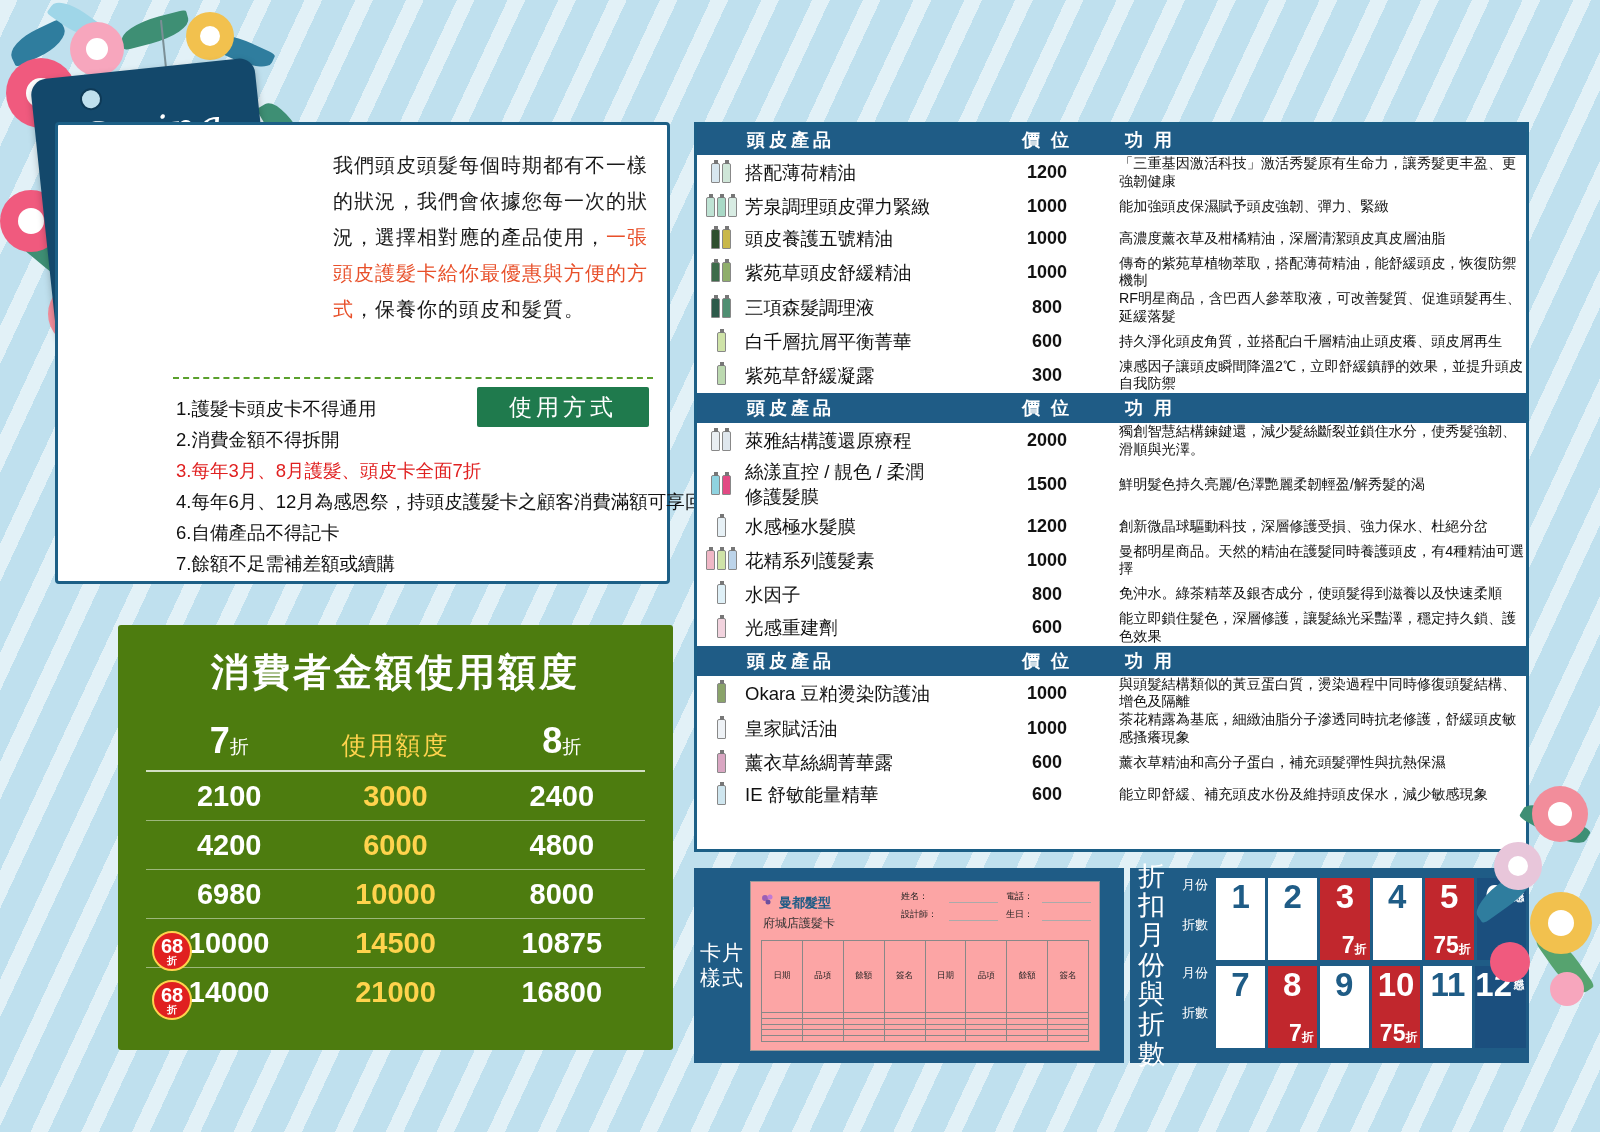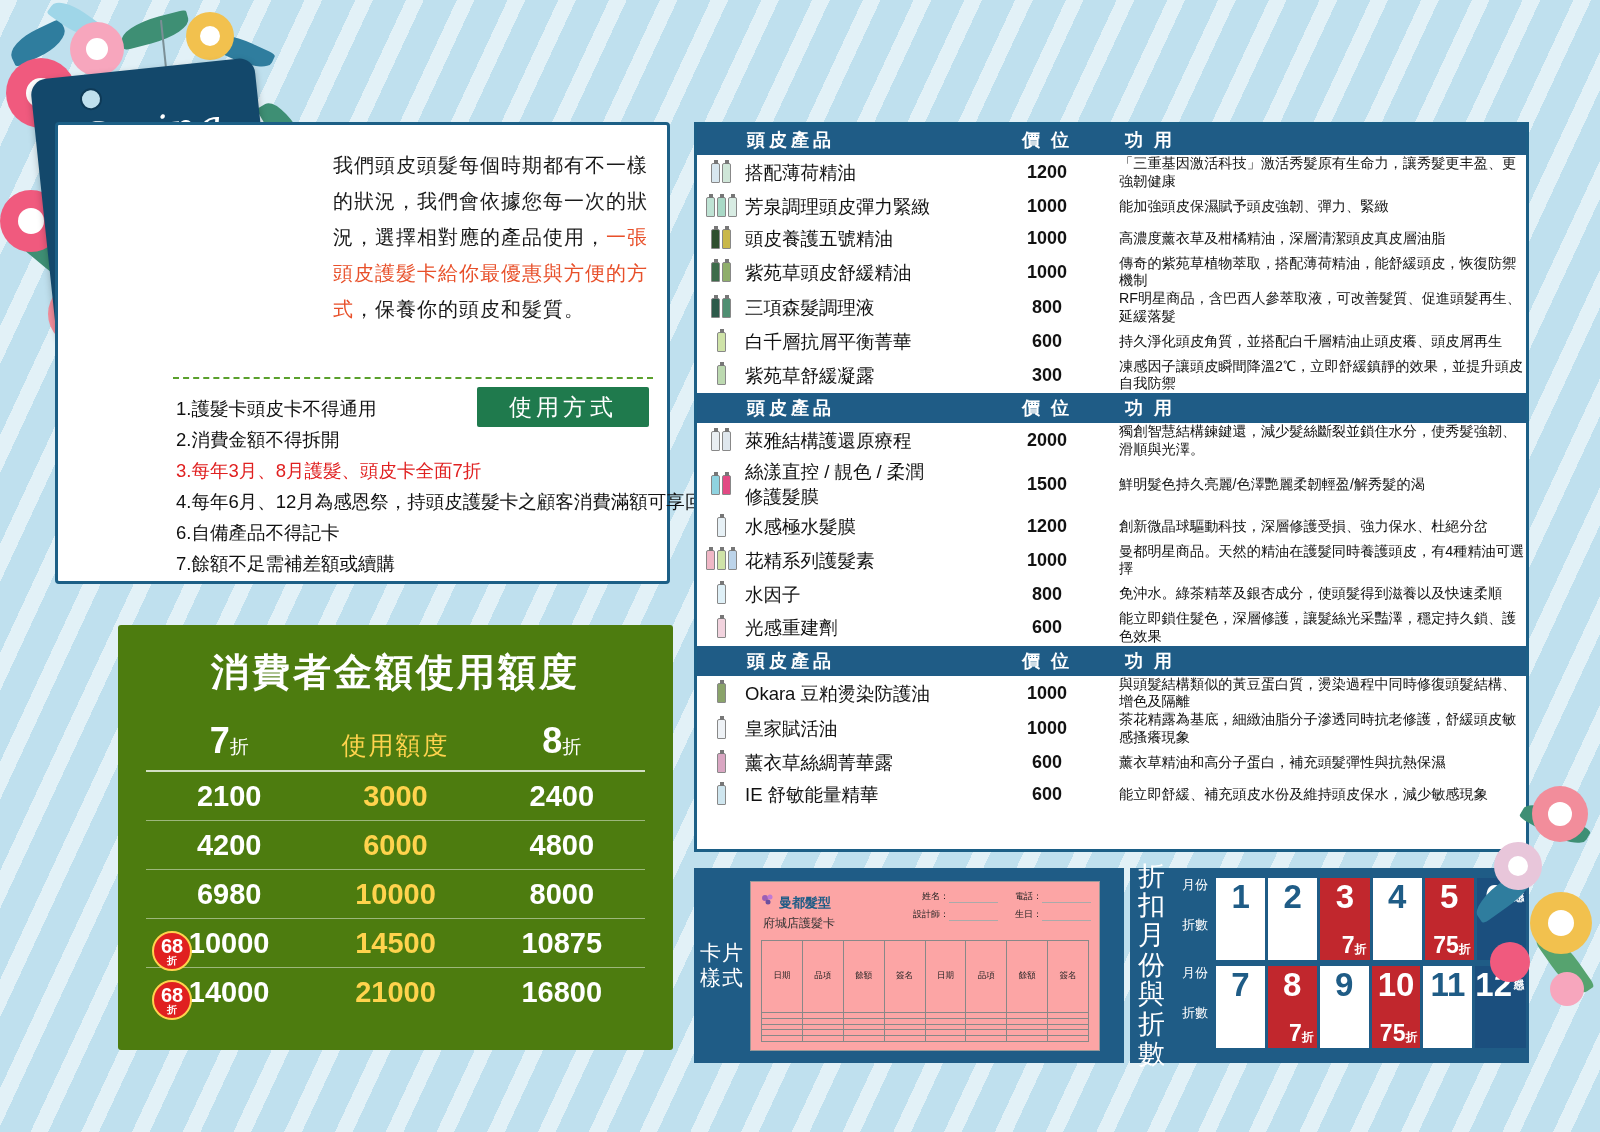--- a/index.html
+++ b/index.html
@@ -145,21 +145,21 @@
     letter-spacing:1px;
   }
   .cs-card {
     width:350px; height:170px; background:#fca5a5; border:1px solid #999;
     position:relative; font-size:9px; color:#222;
   }
   .cs-logo { position:absolute; left:12px; top:12px; font-size:13px; color:#1f5c86; font-weight:bold; }
   .cs-logo small { display:block; font-size:12px; color:#333; font-weight:normal; margin-top:3px; }
   .cs-flower { position:absolute; left:-2px; top:0px; width:14px; height:12px; }
   .cs-fields { position:absolute; left:150px; top:8px; width:190px; font-size:9px; }
-  .cs-fields div { display:flex; margin-bottom:5px;text-align:right; }
+  .cs-fields div { display:flex; margin-bottom:5px; }
   .cs-fields span { width:48px; }
   .cs-fields i { flex:1; border-bottom:1px solid #aaa; }
   .cs-grid { position:absolute; left:10px; top:58px; right:10px; bottom:8px; }
   .cs-grid table { width:100%; height:100%; border-collapse:collapse; }
   .cs-grid td, .cs-grid th { border:1px solid #888; font-size:8.5px; font-weight:normal; padding:0; text-align:center; }
 
   
   .month-box {
     position:absolute; left:1130px; top:868px; width:399px; height:195px;
     background:#1f5c86; display:flex; align-items:center;

